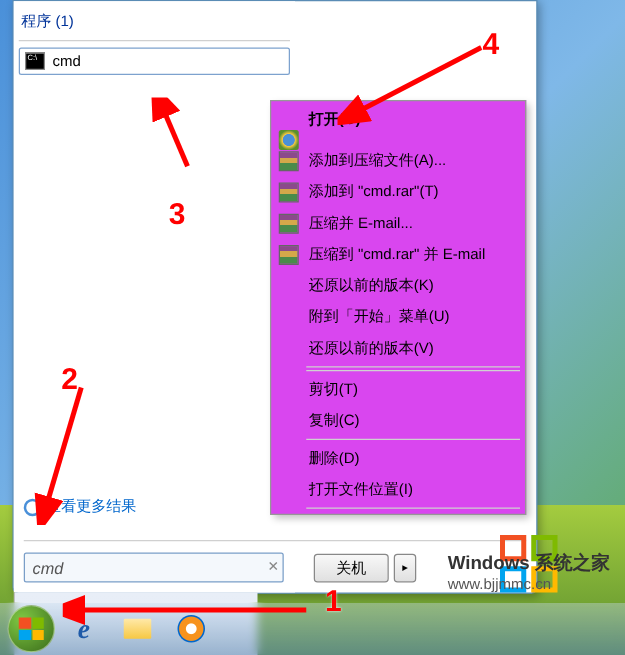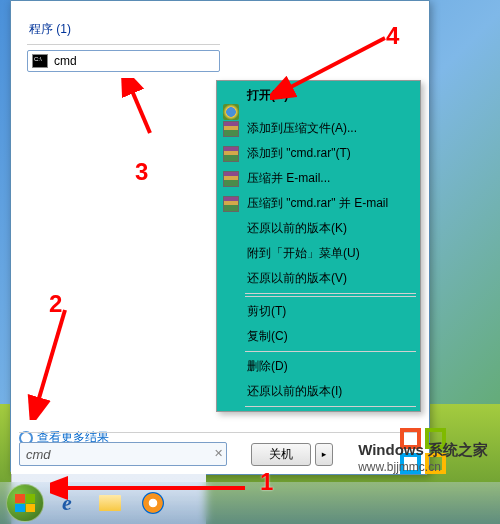--- a/index.html
+++ b/index.html
@@ -1,39 +1,39 @@
 <!DOCTYPE html>
 <html><head>
   <meta charset="utf-8">
   <style>
     * { margin: 0; padding: 0; box-sizing: border-box; font-family: 'Microsoft YaHei', 'Segoe UI', sans-serif; }
     body { width: 500px; height: 524px; overflow: hidden; position: relative; background: linear-gradient(135deg, #4a90d9 0%, #7fb8e8 50%, #5ca857 100%); }
     .desktop-grass { position: absolute; bottom: 0; left: 0; right: 0; height: 120px; background: linear-gradient(to bottom, #a4cc3f 0%, #5a8f2e 100%); }
     
     .start-panel { position: absolute; left: 10px; top: 0; width: 420px; height: 475px; background: #fff; border: 1px solid #5a8cb5; border-radius: 0 0 5px 5px; box-shadow: 2px 2px 8px rgba(0,0,0,0.3); }
-    .start-left { width: 225px; height: 100%; background: #fff; padding: 16px; float: left; }
+    .start-left { width: 225px; height: 100%; background: #fff; padding: 4px; float: left; }
     .start-right { width: 195px; height: 100%; background: linear-gradient(to bottom, #e8eef7 0%, #d4dded 100%); float: left; border-left: 1px solid #c0c0c0; }
     
     .programs-header { font-size: 12px; color: #003399; margin: 4px 0 6px 2px; }
     .programs-divider { border-top: 1px solid #d0d0d0; margin: 2px 0 5px 0; }
     .result-item { display: flex; align-items: center; padding: 3px 4px; background: #fff; border: 1px solid #7da2ce; border-radius: 2px; font-size: 12px; cursor: pointer; }
     .result-icon { width: 16px; height: 14px; background: #000; margin-right: 6px; border: 1px solid #888; position: relative; flex-shrink: 0; }
     .result-icon::after { content: 'C:\\'; color: #fff; font-size: 6px; position: absolute; top: 1px; left: 1px; }
     
-    .see-more { position: absolute; bottom: 28px; left: 8px; display: flex; align-items: center; color: #0066cc; font-size: 12px; cursor: pointer; }
+    .see-more { position: absolute; bottom: 60px; left: 8px; display: flex; align-items: center; color: #0066cc; font-size: 12px; cursor: pointer; }
     .search-icon-small { width: 14px; height: 14px; border: 2px solid #4a90d9; border-radius: 50%; margin-right: 4px; position: relative; }
     .search-icon-small::after { content: ''; position: absolute; width: 6px; height: 2px; background: #4a90d9; bottom: -3px; right: -4px; transform: rotate(45deg); }
     
     .search-area { position: absolute; bottom: 8px; left: 8px; right: 8px; display: flex; gap: 4px; align-items: center; }
     .search-box { flex: 1; max-width: 208px; height: 24px; border: 1px solid #7a9ec8; border-radius: 2px; padding: 2px 20px 2px 6px; font-size: 13px; font-style: italic; color: #555; background: #f4f8fc; }
     .search-clear { position: absolute; left: 195px; top: 5px; font-size: 11px; color: #888; cursor: pointer; }
     .shutdown-btn { width: 60px; height: 23px; background: linear-gradient(to bottom, #f8f8f8, #e0e0e0); border: 1px solid #888; border-radius: 3px; font-size: 12px; margin-left: 20px; cursor: pointer; }
     .shutdown-arrow { width: 18px; height: 23px; background: linear-gradient(to bottom, #f8f8f8, #e0e0e0); border: 1px solid #888; border-radius: 3px; font-size: 9px; cursor: pointer; }
     
-    .context-menu { position: absolute; left: 216px; top: 80px; width: 205px; background: #14b8a6; border: 1px solid #979797; box-shadow: 3px 3px 6px rgba(0,0,0,0.25); padding: 2px; z-index: 10; }
+    .context-menu { position: absolute; left: 216px; top: 80px; width: 205px; background: #d946ef; border: 1px solid #979797; box-shadow: 3px 3px 6px rgba(0,0,0,0.25); padding: 2px; z-index: 10; }
     .menu-item { display: flex; align-items: center; padding: 4px 6px 4px 28px; font-size: 12px; position: relative; cursor: pointer; }
     .menu-item.bold { font-weight: bold; }
     .menu-icon { position: absolute; left: 4px; width: 16px; height: 16px; }
     .menu-separator { border-top: 1px solid #d0d0d0; margin: 2px 2px 2px 26px; }
     .menu-arrow { position: absolute; right: 8px; font-size: 9px; color: #333; }
     .icon-shield { background: radial-gradient(circle, #4a90d9 40%, #f7c843 45%, #5a8f2e 70%); border-radius: 2px; }
     .icon-rar { background: linear-gradient(to bottom, #8b4a8b 30%, #d4a84a 30%, #d4a84a 60%, #4a8b4a 60%); border: 1px solid #666; }
     
     .taskbar { position: absolute; bottom: 0; left: 0; right: 0; height: 42px; background: linear-gradient(to bottom, rgba(200,220,240,0.4), rgba(100,140,180,0.6)); backdrop-filter: blur(4px); display: flex; align-items: center; padding: 0 6px; z-index: 5; }
     .start-orb { width: 38px; height: 38px; border-radius: 50%; background: radial-gradient(circle at 30% 30%, #7fc843, #3a6b1a); border: 1px solid rgba(255,255,255,0.4); cursor: pointer; display: flex; align-items: center; justify-content: center; }
@@ -122,21 +122,21 @@
       <span>剪切(T)</span>
     </div>
     <div class="menu-item">
       <span>复制(C)</span>
     </div>
     <div class="menu-separator"></div>
     <div class="menu-item">
       <span>删除(D)</span>
     </div>
     <div class="menu-item">
-      <span>还原以前的版本(I)</span>
+      <span>打开文件位置(I)</span>
     </div>
     <div class="menu-separator"></div>
   </div>
 
 <div class="taskbar">
   <div class="start-orb">
     <div class="win-flag">
         <span></span>
         <span></span>
         <span></span>

